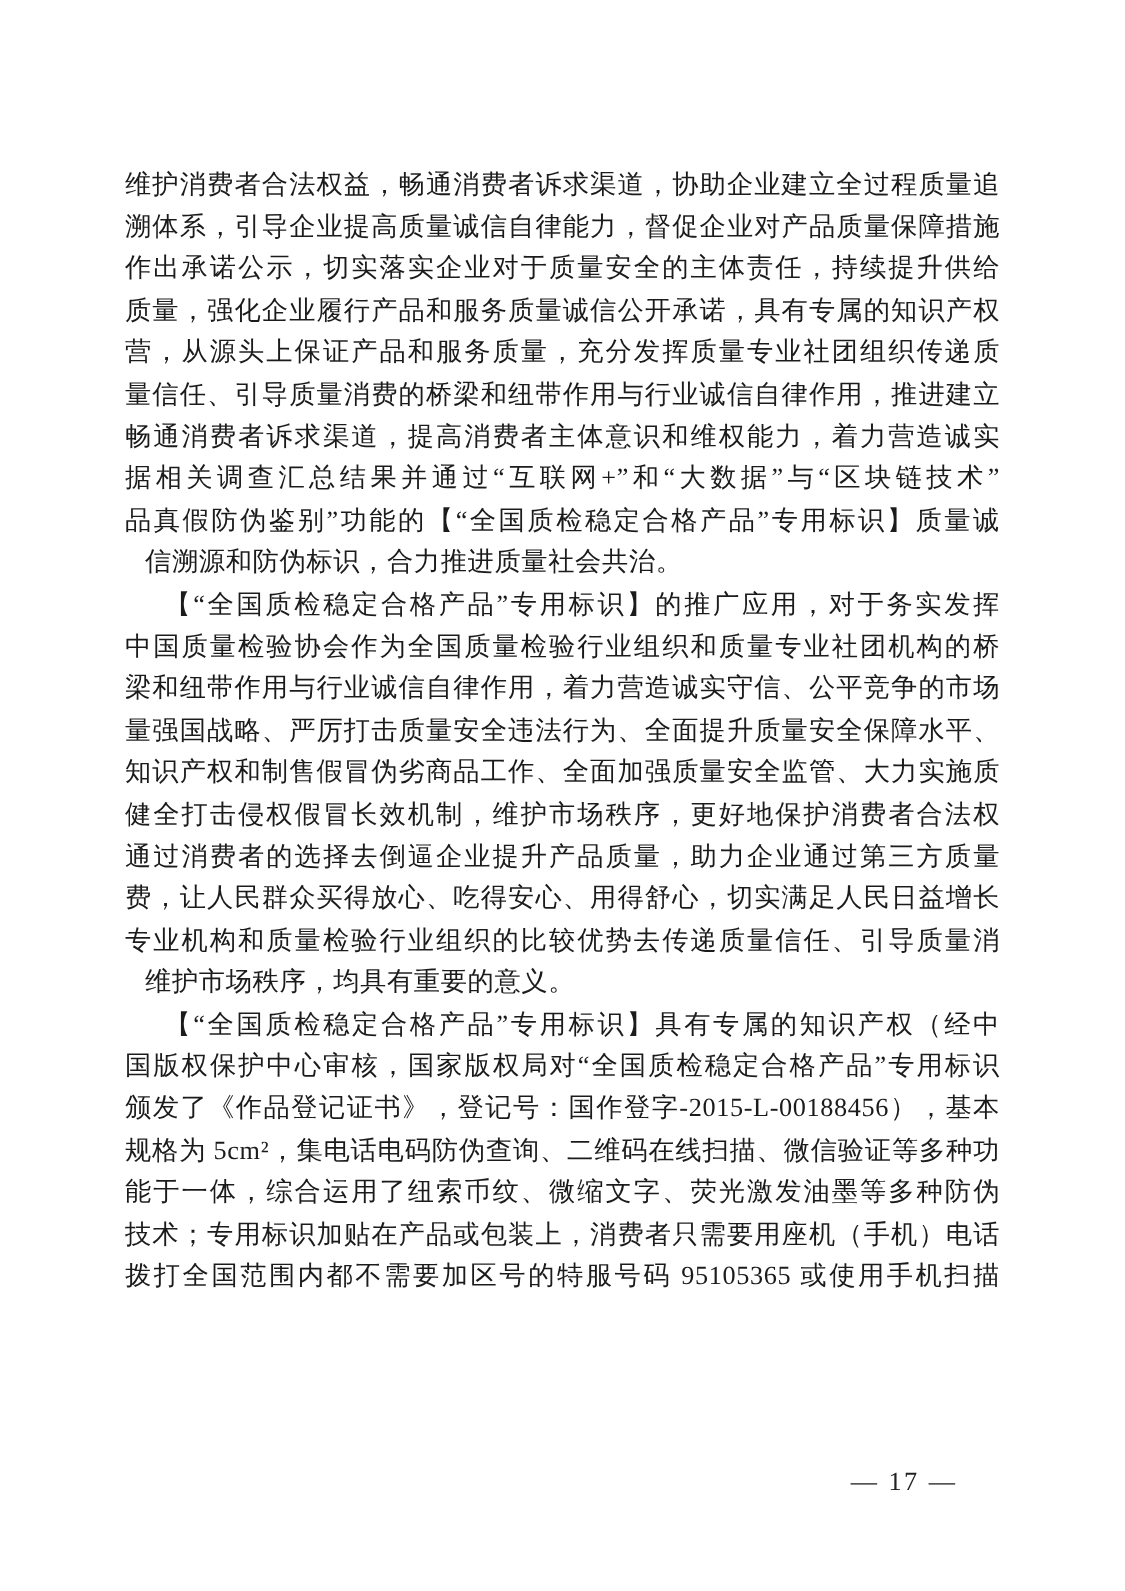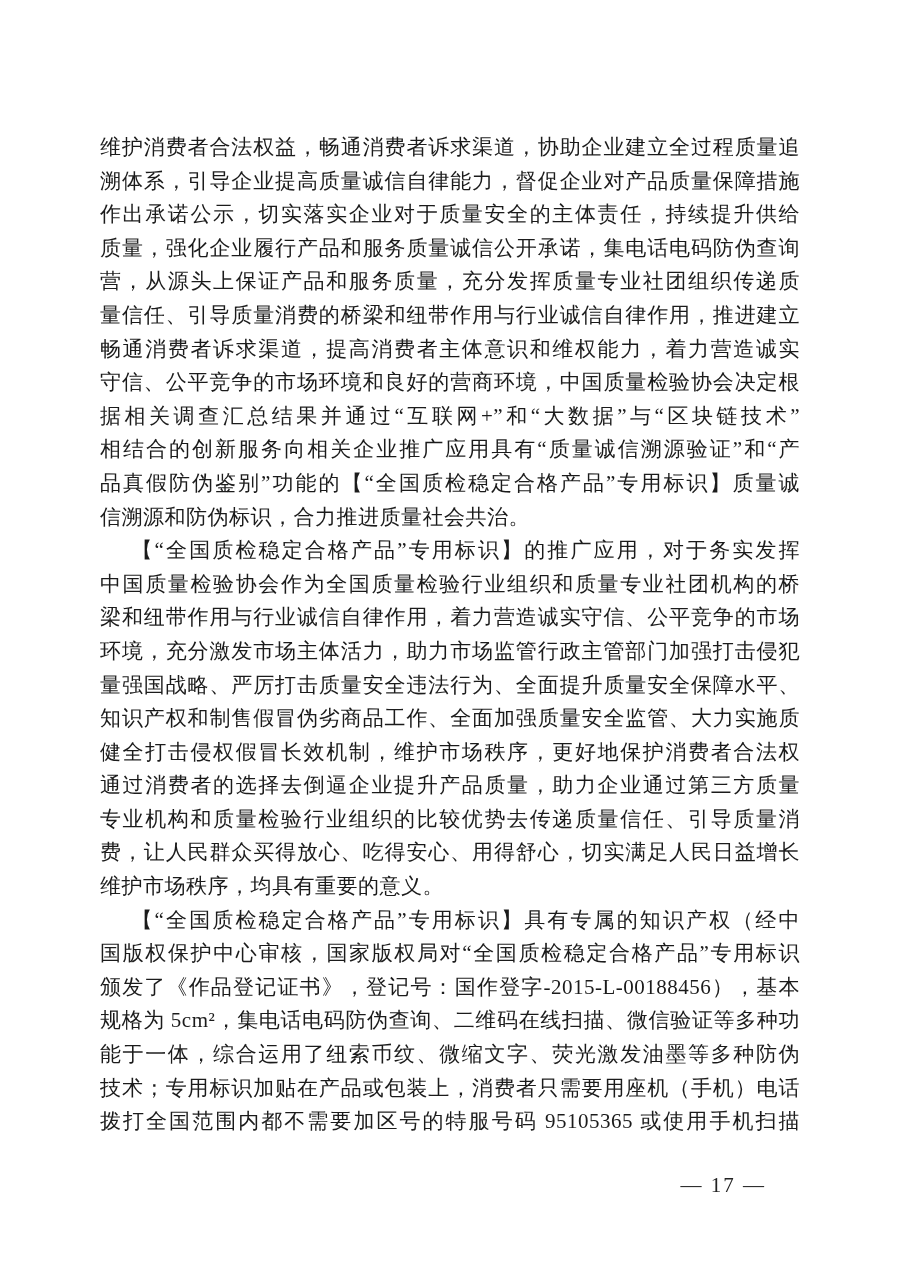--- a/index.html
+++ b/index.html
@@ -27,20 +27,21 @@
   .line {
     height: 33.6px;
     line-height: 33.6px;
     overflow: hidden;
     text-align: justify;
     text-align-last: justify;
     white-space: normal;
   }
   .para-end {
     text-align-last: left;
+    margin-left: 16px;
   }
   .indent {
     text-indent: 1.5em;
   }
   .page-footer {
     position: absolute;
     top: 1170px;
     left: 0;
     width: 900px;
     height: 30px;
@@ -61,42 +62,39 @@
 <body>
 
 <div class="page">
 
   <div class="text-block">
 
     <div>
       <div class="line">维护消费者合法权益，畅通消费者诉求渠道，协助企业建立全过程质量追</div>
       <div class="line">溯体系，引导企业提高质量诚信自律能力，督促企业对产品质量保障措施</div>
       <div class="line">作出承诺公示，切实落实企业对于质量安全的主体责任，持续提升供给</div>
-      <div class="line">质量，强化企业履行产品和服务质量诚信公开承诺，集电话电码防伪查询</div>
+      <div class="line">质量，强化企业履行产品和服务质量诚信公开承诺，具有专属的知识产权</div>
       <div class="line">营，从源头上保证产品和服务质量，充分发挥质量专业社团组织传递质</div>
       <div class="line">量信任、引导质量消费的桥梁和纽带作用与行业诚信自律作用，推进建立</div>
       <div class="line">畅通消费者诉求渠道，提高消费者主体意识和维权能力，着力营造诚实</div>
-      <div class="line">守信、公平竞争的市场环境和良好的营商环境，中国质量检验协会决定根</div>
       <div class="line">据相关调查汇总结果并通过“互联网+”和“大数据”与“区块链技术”</div>
-      <div class="line">相结合的创新服务向相关企业推广应用具有“质量诚信溯源验证”和“产</div>
       <div class="line">品真假防伪鉴别”功能的【“全国质检稳定合格产品”专用标识】质量诚</div>
       <div class="line para-end">信溯源和防伪标识，合力推进质量社会共治。</div>
     </div>
 
     <div>
       <div class="line indent">【“全国质检稳定合格产品”专用标识】的推广应用，对于务实发挥</div>
       <div class="line">中国质量检验协会作为全国质量检验行业组织和质量专业社团机构的桥</div>
       <div class="line">梁和纽带作用与行业诚信自律作用，着力营造诚实守信、公平竞争的市场</div>
-      <div class="line">环境，充分激发市场主体活力，助力市场监管行政主管部门加强打击侵犯</div>
       <div class="line">量强国战略、严厉打击质量安全违法行为、全面提升质量安全保障水平、</div>
       <div class="line">知识产权和制售假冒伪劣商品工作、全面加强质量安全监管、大力实施质</div>
       <div class="line">健全打击侵权假冒长效机制，维护市场秩序，更好地保护消费者合法权益，</div>
       <div class="line">通过消费者的选择去倒逼企业提升产品质量，助力企业通过第三方质量</div>
+      <div class="line">费，让人民群众买得放心、吃得安心、用得舒心，切实满足人民日益增长</div>
       <div class="line">专业机构和质量检验行业组织的比较优势去传递质量信任、引导质量消</div>
-      <div class="line">费，让人民群众买得放心、吃得安心、用得舒心，切实满足人民日益增长</div>
       <div class="line para-end">维护市场秩序，均具有重要的意义。</div>
     </div>
 
     <div>
       <div class="line indent">【“全国质检稳定合格产品”专用标识】具有专属的知识产权（经中</div>
       <div class="line">国版权保护中心审核，国家版权局对“全国质检稳定合格产品”专用标识</div>
       <div class="line">颁发了《作品登记证书》，登记号：国作登字-2015-L-00188456），基本</div>
       <div class="line">规格为 5cm²，集电话电码防伪查询、二维码在线扫描、微信验证等多种功</div>
       <div class="line">能于一体，综合运用了纽索币纹、微缩文字、荧光激发油墨等多种防伪</div>
       <div class="line">技术；专用标识加贴在产品或包装上，消费者只需要用座机（手机）电话</div>

